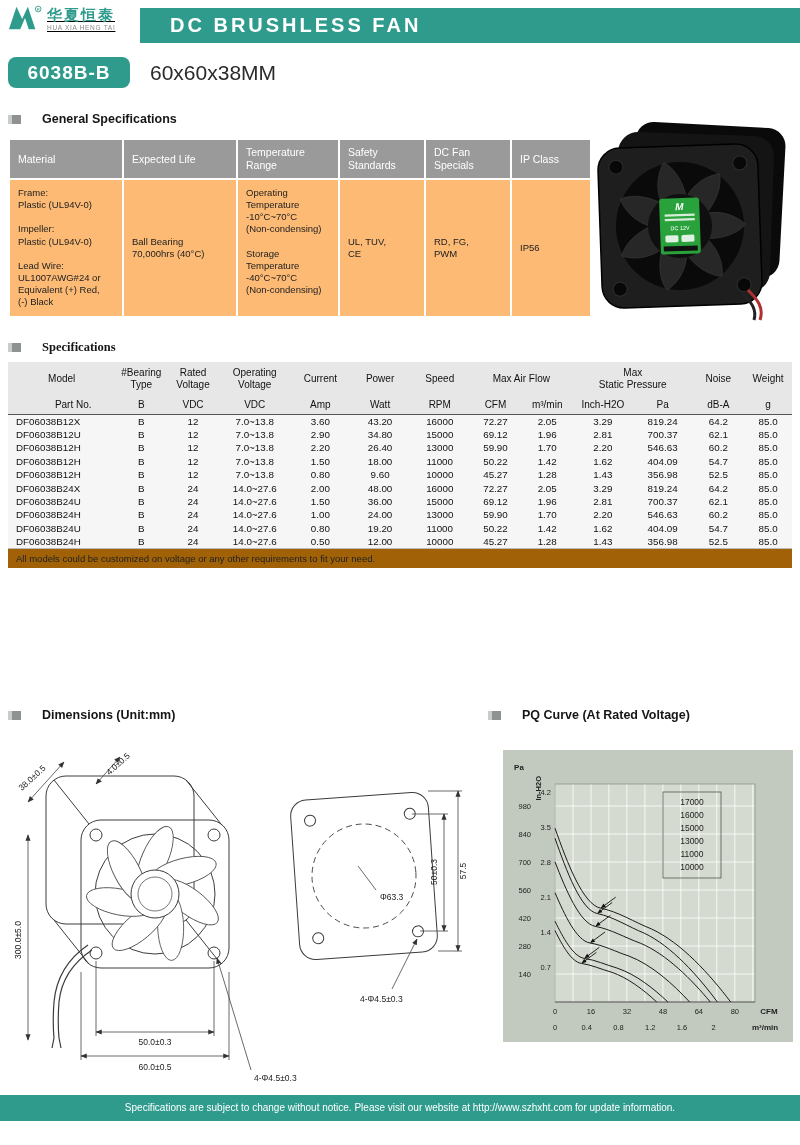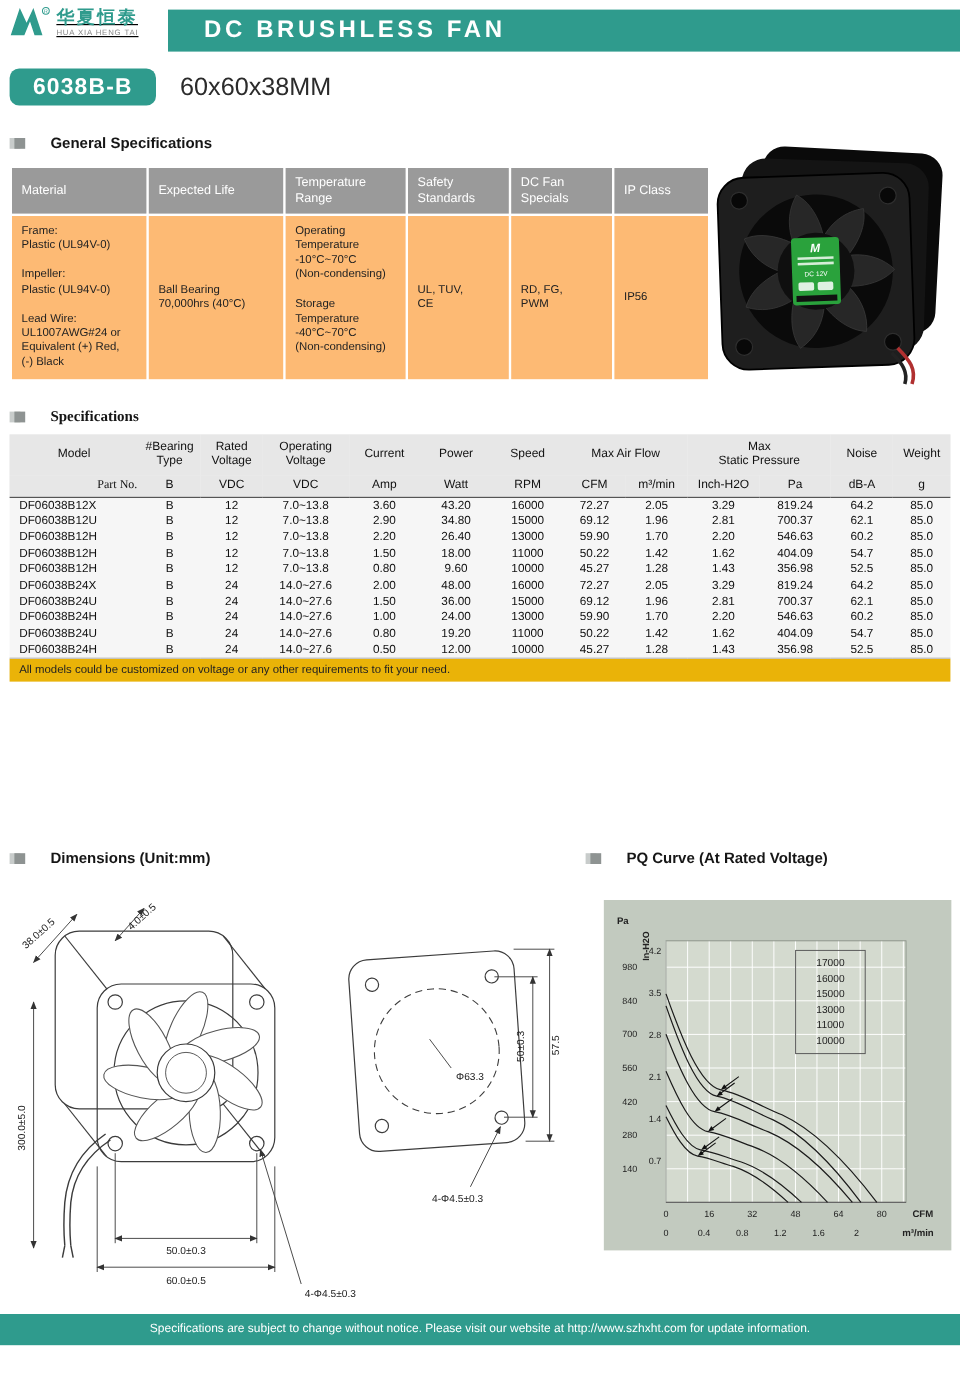--- a/index.html
+++ b/index.html
@@ -28,24 +28,24 @@
   .gen-table td.mid{vertical-align:middle;}
 
   
   .fan-photo{position:absolute;left:580px;top:110px;width:212px;height:212px;}
 
   
   .spec-table{position:absolute;left:8px;top:362px;width:784px;border-collapse:collapse;background:#f6f6f6;}
   .spec-table th{background:#e7e7e7;font-weight:normal;font-size:10px;color:#111;text-align:center;padding:2px 1px;white-space:pre-line;line-height:1.25;}
   .spec-table thead tr.grp th{height:34px;vertical-align:middle;}
   .spec-table thead tr.units th{height:18px;border-bottom:1.2px solid #555;}
-  .spec-table thead tr.units th:first-child{text-align:right;padding-left:24px;font-family:Liberation Serif, serif;}
+  .spec-table thead tr.units th:first-child{text-align:center;padding-left:24px;}
   .spec-table td{font-size:9.8px;text-align:center;padding:1.2px 1px;color:#111;}
   .spec-table td.pn{text-align:left;padding-left:8px;}
-  .spec-table tr.note td{background:#eab308;text-align:left;font-size:9.5px;padding:4px 8px;border-top:1px solid #bbb;color:#222;}
+  .spec-table tr.note td{background:#a16207;text-align:left;font-size:9.5px;padding:4px 8px;border-top:1px solid #bbb;color:#222;}
 
   .dims{position:absolute;left:8px;top:740px;width:465px;height:352px;}
   .dims svg text{font-family:"Liberation Sans",sans-serif;}
   .pq-chart{position:absolute;left:503px;top:750px;width:290px;height:300px;}
   .pq-chart svg text{font-family:"Liberation Sans",sans-serif;}
 
   .footer{position:absolute;left:0;top:1095px;width:800px;height:26px;background:#2f9b8d;color:#fff;font-size:10px;text-align:center;line-height:26px;}
 </style>
 </head>
 <body>

